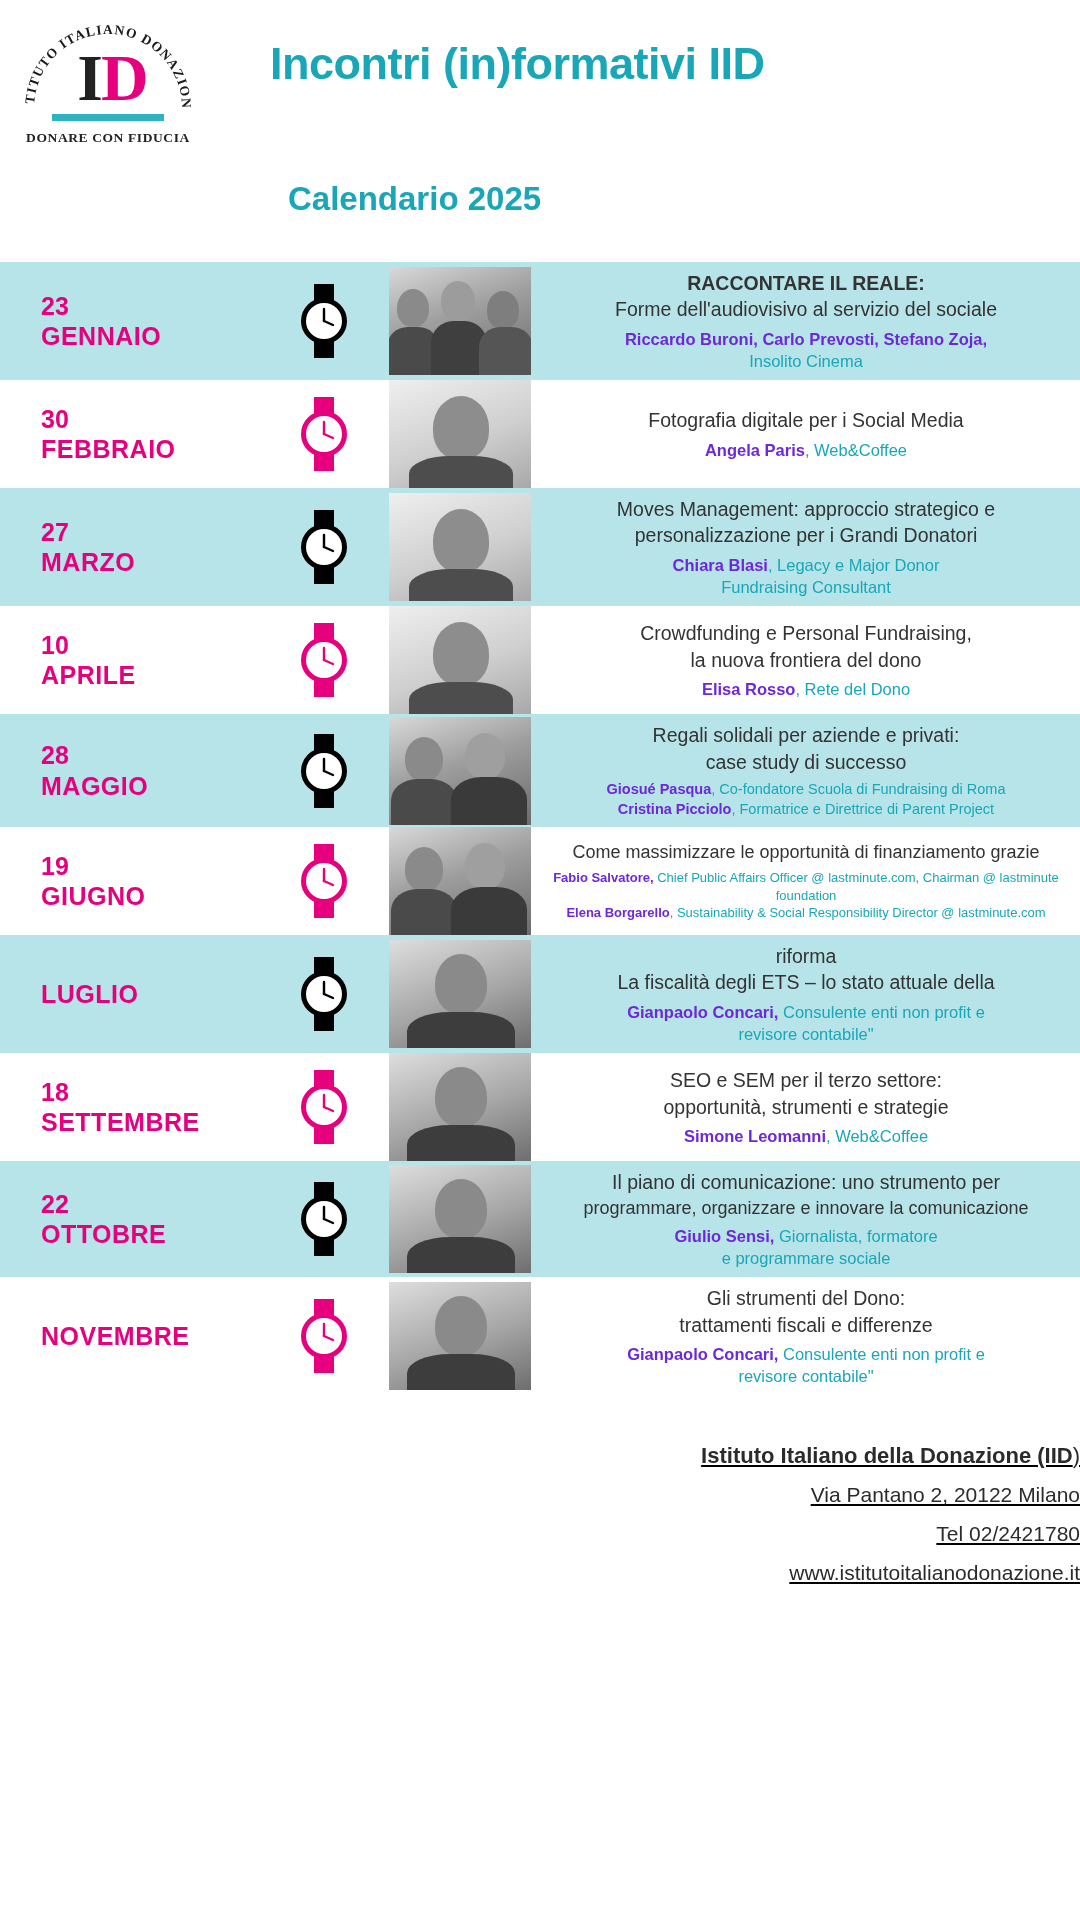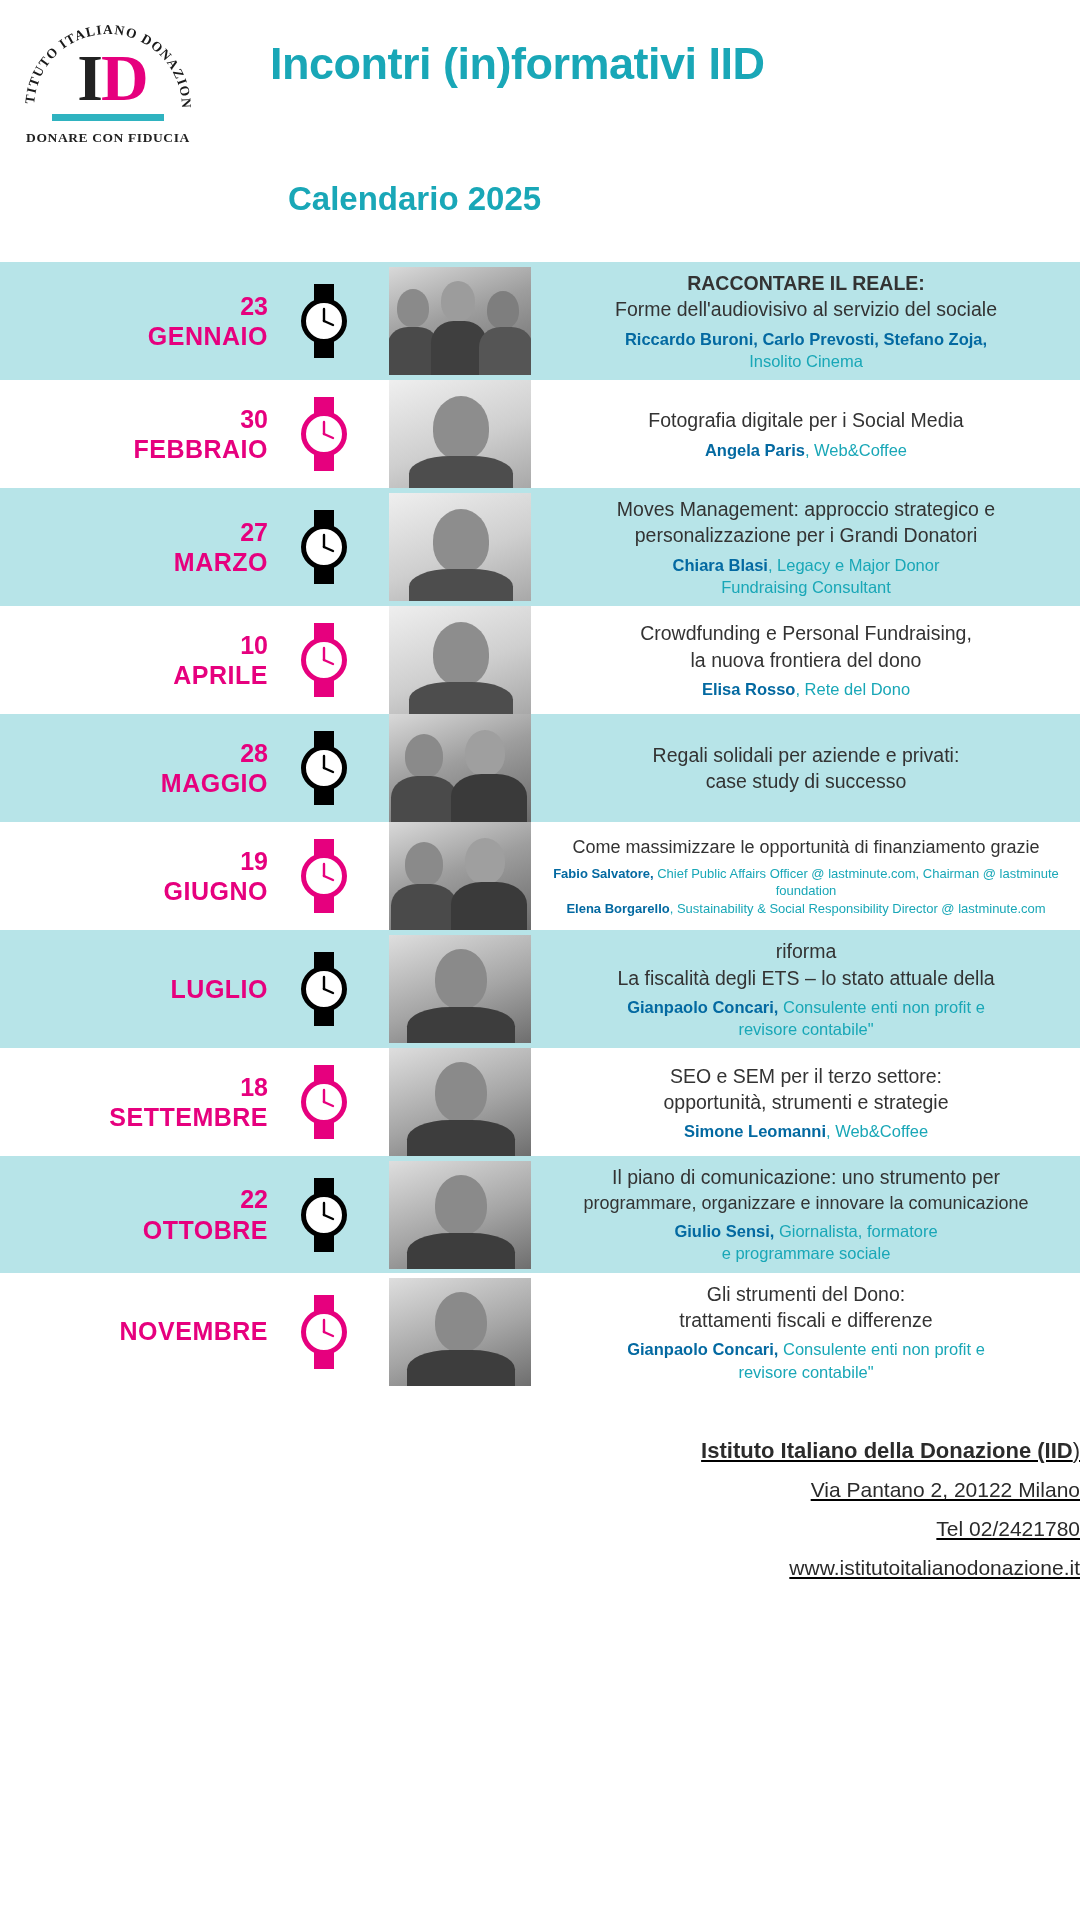--- a/index.html
+++ b/index.html
@@ -96,21 +96,21 @@
     align-items: center;
     width: 1080px;
     position: relative;
   }
   .row.alt { background: #b7e4e8; }
   .row.plain { background: #ffffff; }
 
   .cell-date {
     width: 268px;
     flex: 0 0 268px;
-    text-align: right;
+    text-align: left;
     color: #e6007e;
     font-weight: bold;
     line-height: 1.22;
     padding-left: 41px;
   }
   .cell-date .day { font-size: 25px; display: block; }
   .cell-date .month { font-size: 25px; display: block; letter-spacing: 0.5px; }
 
   .cell-watch {
     width: 112px;
@@ -192,21 +192,21 @@
   }
   .cell-text .head-line.small { font-size: 18px; }
   .cell-text .speakers {
     margin-top: 5px;
     font-size: 16.5px;
     line-height: 1.35;
     color: #19a7b7;
   }
   .cell-text .speakers.small { font-size: 14.5px; }
   .cell-text .speakers.xsmall { font-size: 13px; }
-  .cell-text .speakers b { color: #0369a1; font-weight: bold; }
+  .cell-text .speakers b { color: #6d28d9; font-weight: bold; }
 
   
   .footer {
     text-align: right;
     padding-top: 40px;
     text-decoration: underline;
   }
   .footer .line { font-size: 21px; color: #2b2b2b; line-height: 1.85; }
   .footer .line.b { font-weight: bold; font-size: 22px; }
 </style>
@@ -390,20 +390,24 @@
             <div class="bgwash"></div>
             <div class="head" style="left:16px;top:20px;width:38px;height:44px;"></div>
             <div class="body" style="left:2px;top:62px;width:66px;height:54px;"></div>
             <div class="head" style="left:76px;top:16px;width:40px;height:46px;background:#9f9f9f;"></div>
             <div class="body" style="left:62px;top:60px;width:76px;height:56px;background:#3a3a3a;"></div>
           </div>
         </div>
         <div class="cell-text">
           <div class="head-line">Regali solidali per aziende e privati:</div>
           <div class="head-line">case study di successo</div>
+          <div class="speakers small">
+            <div><b>Giosué Pasqua</b><span>, Co-fondatore Scuola di Fundraising di Roma</span></div>
+            <div><b>Cristina Picciolo</b><span>, Formatrice e Direttrice di Parent Project</span></div>
+          </div>
         </div>
       </div>
       <div class="row plain">
         <div class="cell-date">
           <span class="day">19</span>
           <span class="month">GIUGNO</span>
         </div>
         <div class="cell-watch">
           <div class="watch pink">
             <div class="band-t"></div>

